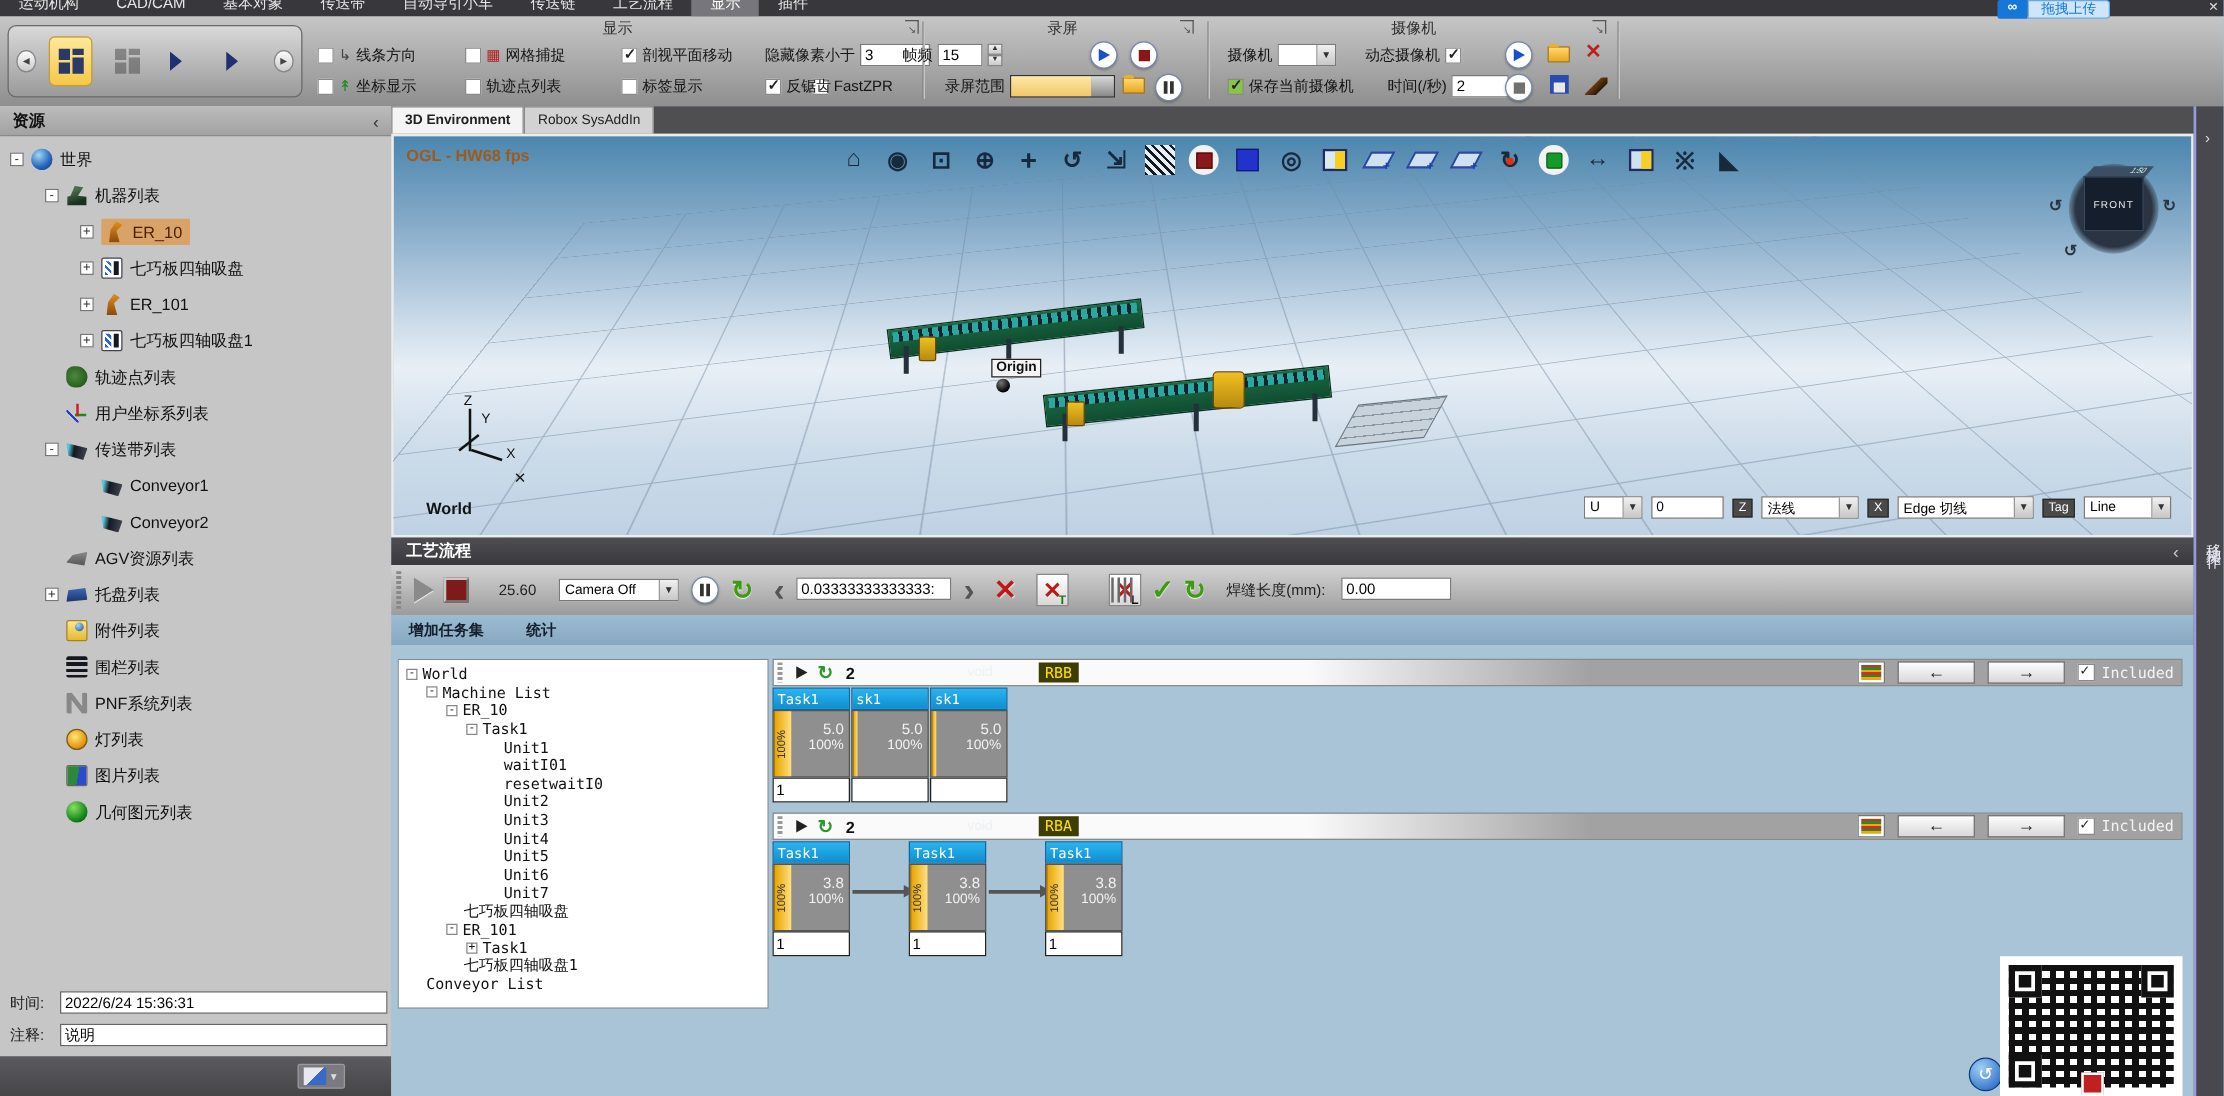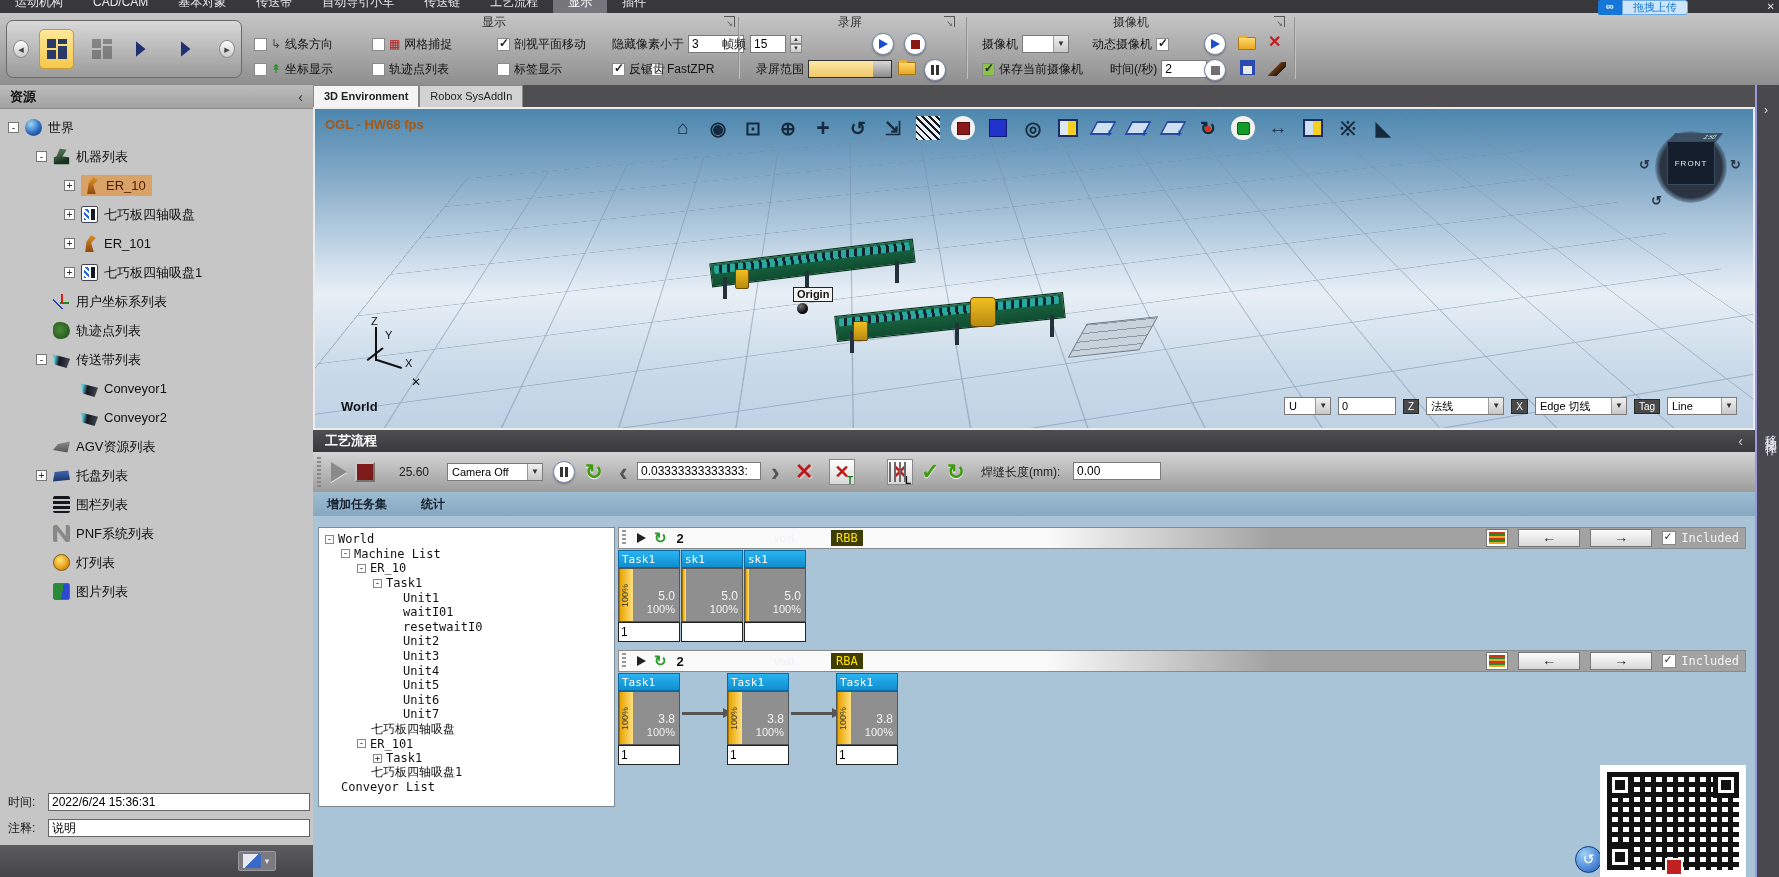--- a/index.html
+++ b/index.html
@@ -178,21 +178,21 @@
 .rl-icon{width:22px;height:18px;background:#fff;border:1px solid #777;position:relative}
 .rl-icon::after{content:"";position:absolute;inset:2px;background:repeating-linear-gradient(#d03020 0 2px,#2a8a2a 2px 4px,#e8a818 4px 6px)}
 .arrbtn{width:62px;height:18px;background:linear-gradient(#fdfdfd,#d8d8d8);border:1px solid #777;color:#222;font-size:14px;font-weight:bold;text-align:center;line-height:15px}
 .incl{display:flex;align-items:center;gap:5px;color:#f4f4f4;font-size:12px;font-family:"DejaVu Sans Mono",monospace}
 .incl .cb{width:14px;height:14px}
 .tblock{position:absolute;width:62px}
 .tb-head{height:18px;background:linear-gradient(#2ab4f0,#0f8ed0);color:#fff;font-size:11px;line-height:17px;padding-left:3px;font-family:"DejaVu Sans Mono",monospace;border:1px solid #0a6aa0}
 .tb-body{height:54px;background:#8f8f8f;border:1px solid #555;display:flex}
 .tb-strip{width:14px;background:linear-gradient(90deg,#ffe080,#e8a400);border-right:1px solid #a87800;writing-mode:vertical-rl;transform:rotate(180deg);font-size:9px;color:#333;text-align:center}
 .tb-strip.thin{width:4px}
-.tb-vals{flex:1;display:flex;flex-direction:column;justify-content:space-between;padding:20px 4px;color:#f2f2f2}
+.tb-vals{flex:1;display:flex;flex-direction:column;justify-content:flex-start;padding:7px 4px;color:#f2f2f2}
 .tb-vals .v1{font-size:12px;text-align:right}
 .tb-vals .v2{font-size:11px;text-align:right}
 .tb-in{width:100%;height:20px;border:1px solid #222;background:#fff;font-size:12px;padding:0 2px;font-family:"Liberation Sans",sans-serif}
 .flow-arrow{position:absolute;height:3px;background:#555}
 .flow-arrow::after{content:"";position:absolute;right:-8px;top:-4px;border-left:9px solid #555;border-top:5px solid transparent;border-bottom:5px solid transparent}
 
 .qr{position:absolute;left:1287px;top:249px;width:146px;height:112px;background:#fff;padding:7px}
 .qr-inner{width:100%;height:100%;position:relative;background:
  repeating-linear-gradient(#111 0 5px,transparent 5px 10px),
  repeating-linear-gradient(90deg,#111 0 5px,#fff 5px 11px)}
@@ -393,27 +393,27 @@
         <span class="ic ic-robot"></span>
         <span>ER_101</span>
       </div>
     <div class="t-row" style="padding-left:64px">
         <span class="exp">+</span>
         <span class="ic ic-gripper"></span>
         <span>七巧板四轴吸盘1</span>
       </div>
     <div class="t-row" style="padding-left:36px">
         <span class="exp none"></span>
+        <span class="ic ic-traj"></span>
+        <span>轨迹点列表</span>
+      </div>
+    <div class="t-row" style="padding-left:36px">
+        <span class="exp none"></span>
         <span class="ic ic-ucs"></span>
         <span>用户坐标系列表</span>
-      </div>
-    <div class="t-row" style="padding-left:36px">
-        <span class="exp none"></span>
-        <span class="ic ic-traj"></span>
-        <span>轨迹点列表</span>
       </div>
     <div class="t-row" style="padding-left:36px">
         <span class="exp">-</span>
         <span class="ic ic-conv"></span>
         <span>传送带列表</span>
       </div>
     <div class="t-row" style="padding-left:64px">
         <span class="exp none"></span>
         <span class="ic ic-conv"></span>
         <span>Conveyor1</span>
@@ -428,37 +428,47 @@
         <span class="ic ic-agv"></span>
         <span>AGV资源列表</span>
       </div>
     <div class="t-row" style="padding-left:36px">
         <span class="exp">+</span>
         <span class="ic ic-pallet"></span>
         <span>托盘列表</span>
       </div>
     <div class="t-row" style="padding-left:36px">
         <span class="exp none"></span>
+        <span class="ic ic-attach"></span>
+        <span>附件列表</span>
+      </div>
+    <div class="t-row" style="padding-left:36px">
+        <span class="exp none"></span>
         <span class="ic ic-fence"></span>
         <span>围栏列表</span>
       </div>
     <div class="t-row" style="padding-left:36px">
         <span class="exp none"></span>
         <span class="ic ic-pnf"></span>
         <span>PNF系统列表</span>
       </div>
     <div class="t-row" style="padding-left:36px">
         <span class="exp none"></span>
         <span class="ic ic-lamp"></span>
         <span>灯列表</span>
       </div>
     <div class="t-row" style="padding-left:36px">
         <span class="exp none"></span>
         <span class="ic ic-pic"></span>
         <span>图片列表</span>
+      </div>
+    <div class="t-row" style="padding-left:36px">
+        <span class="exp none"></span>
+        <span class="ic ic-geom"></span>
+        <span>几何图元列表</span>
       </div>
   </div>
   <div class="sb-field" style="top:708px">
     <label>时间:</label>
     <input value="2022/6/24 15:36:31" style="">
   </div>
   <div class="sb-field" style="top:734px">
     <label>注释:</label>
     <input value="说明" style="">
   </div>
@@ -570,21 +580,21 @@
           <span>U</span>
           <i>▼</i>
         </span>
       <input class="vin" value="0" style="">
       <span class="chip">Z</span>
       <span class="selbox" style="width:78px">
           <span style="flex:1">法线</span>
           <i>▼</i>
         </span>
       <span class="chip">X</span>
-      <span class="selbox" style="width:92px">
+      <span class="selbox" style="width:109px">
           <span style="flex:1">Edge 切线</span>
           <i>▼</i>
         </span>
       <span class="chip">Tag</span>
       <span class="selbox" style="width:70px">
           <span style="flex:1">Line</span>
           <i>▼</i>
         </span>
     </div>
   </div>

